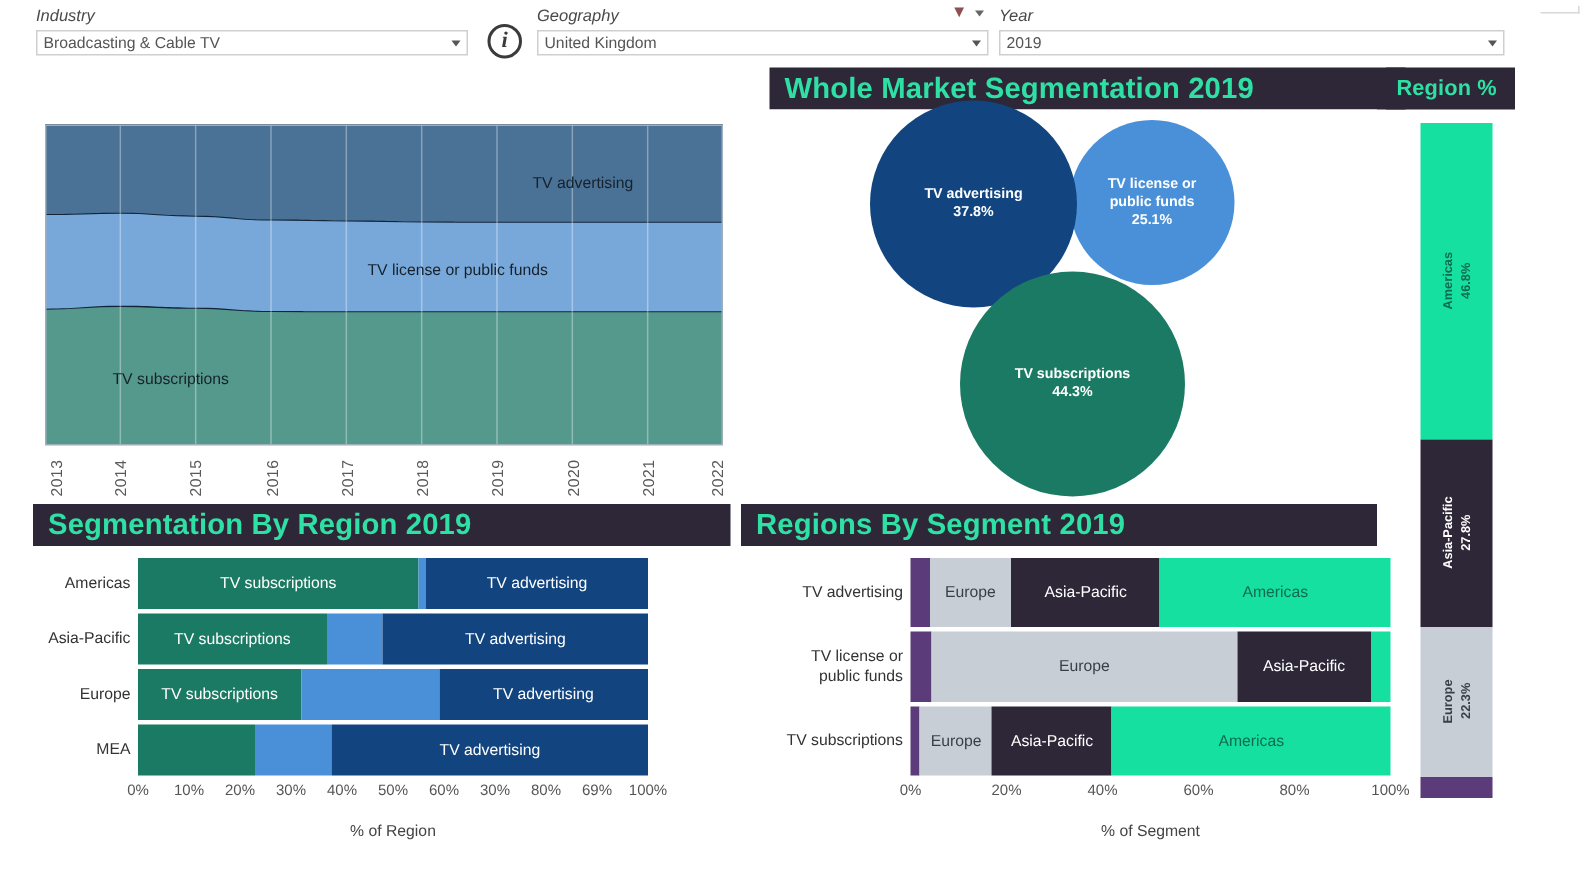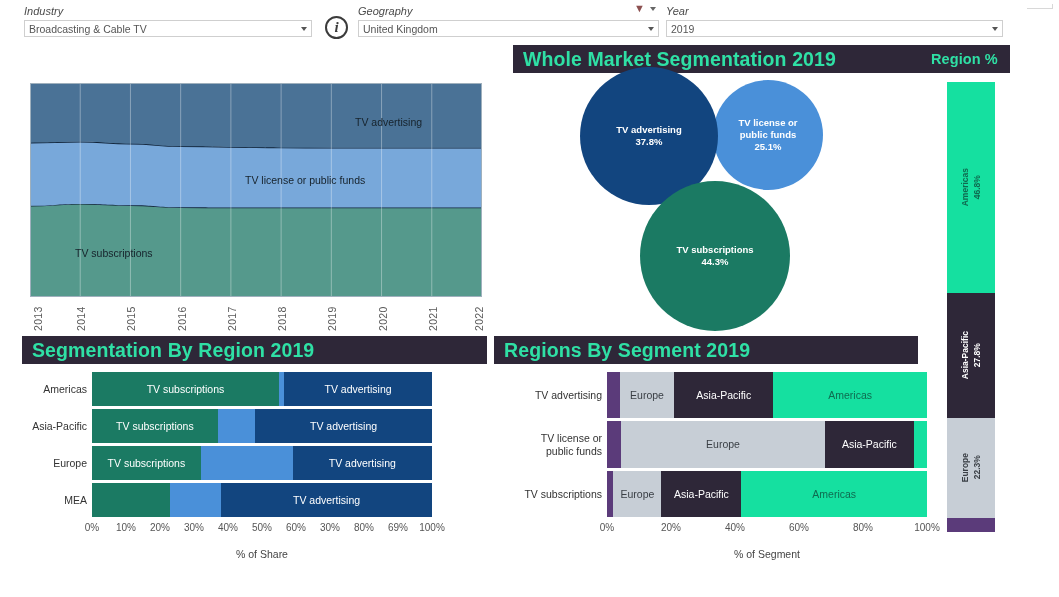--- a/index.html
+++ b/index.html
@@ -257,21 +257,21 @@
         <div class="axis-tick" style="left: 20%;">20%</div>
         <div class="axis-tick" style="left: 30%;">30%</div>
         <div class="axis-tick" style="left: 40%;">40%</div>
         <div class="axis-tick" style="left: 50%;">50%</div>
         <div class="axis-tick" style="left: 60%;">60%</div>
         <div class="axis-tick" style="left: 70%;">30%</div>
         <div class="axis-tick" style="left: 80%;">80%</div>
         <div class="axis-tick" style="left: 90%;">69%</div>
         <div class="axis-tick" style="left: 100%;">100%</div>
       </div>
-    <div class="axis-title" id="sbrAxisTitle" style="left:70px;top:184px;width:340px;">% of Share</div>
+    <div class="axis-title" id="sbrAxisTitle" style="left:70px;top:184px;width:340px;">% of Region</div>
   </div>
 
   <div class="panel" style="left:494px;top:364px;width:424px;height:215px;">
     <div id="rbsPlot" style="position:absolute;left:113px;top:8px;width:320px;height:145px;">
         <div class="hb-row" style="top: 0px; height: 46.3333px;">
           <div class="hb-cat" style="width: 106px;">TV advertising</div>
           <div class="hb-seg" style="width: 4%; background: rgb(91, 59, 122); color: rgb(255, 255, 255);">
             <span></span>
           </div>
           <div class="hb-seg" style="width: 17%; background: rgb(199, 206, 214); color: rgb(58, 63, 69);">

